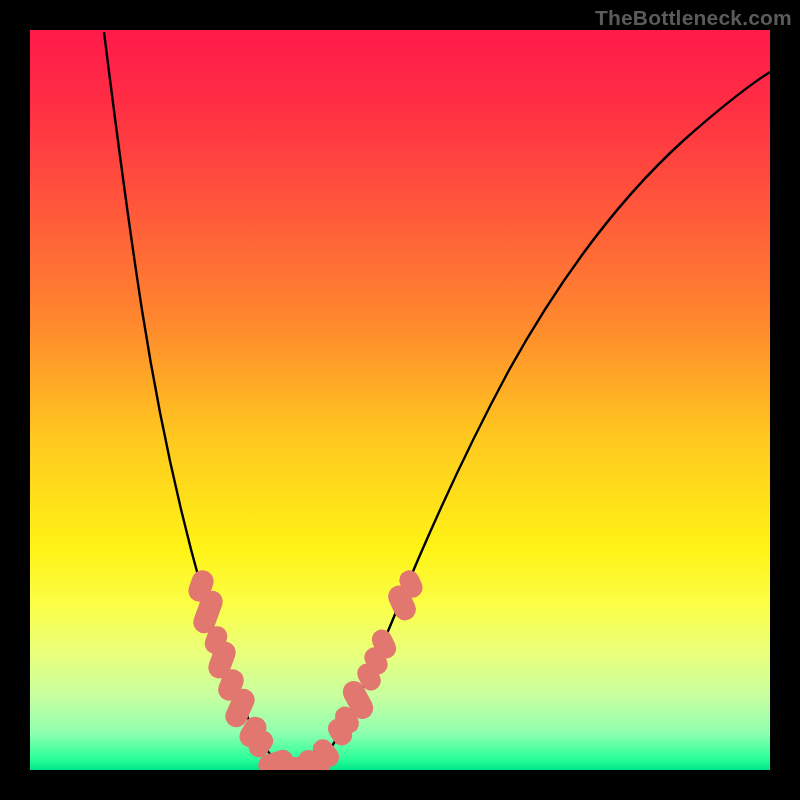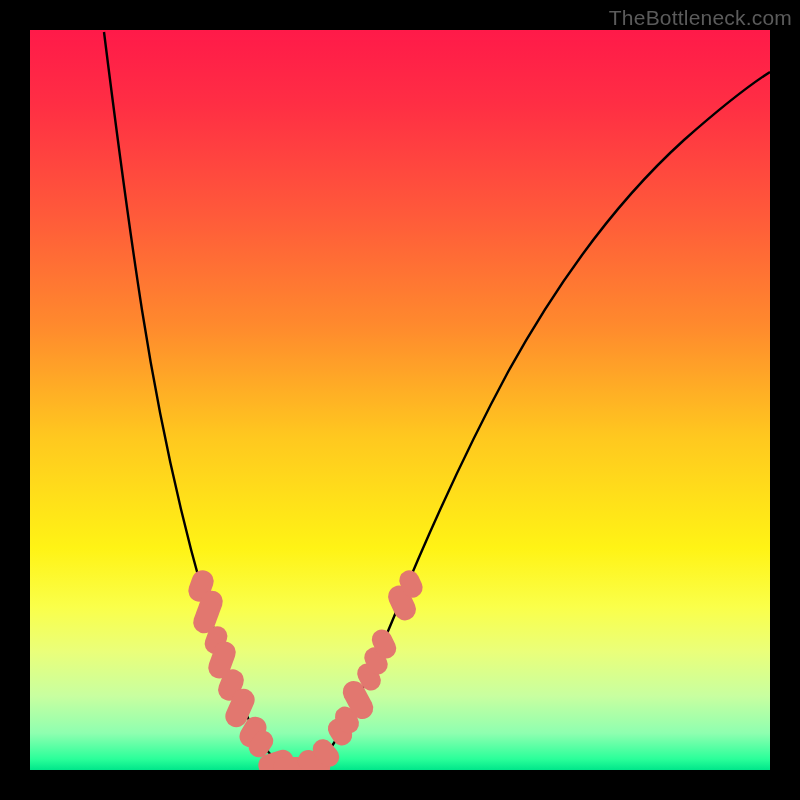--- a/index.html
+++ b/index.html
@@ -25,21 +25,21 @@
     top: 0;
     width: 740px;
     height: 740px;
   }
   .watermark {
     position: absolute;
     top: 6px;
     right: 8px;
     color: #5b5b5b;
     font-size: 21px;
-    font-weight: 400;
+    font-weight: 700;
     letter-spacing: 0.2px;
     z-index: 50;
   }
   svg { display: block; }
 </style>
 </head>
 <body>
 
 <div class="watermark">TheBottleneck.com</div>
 

